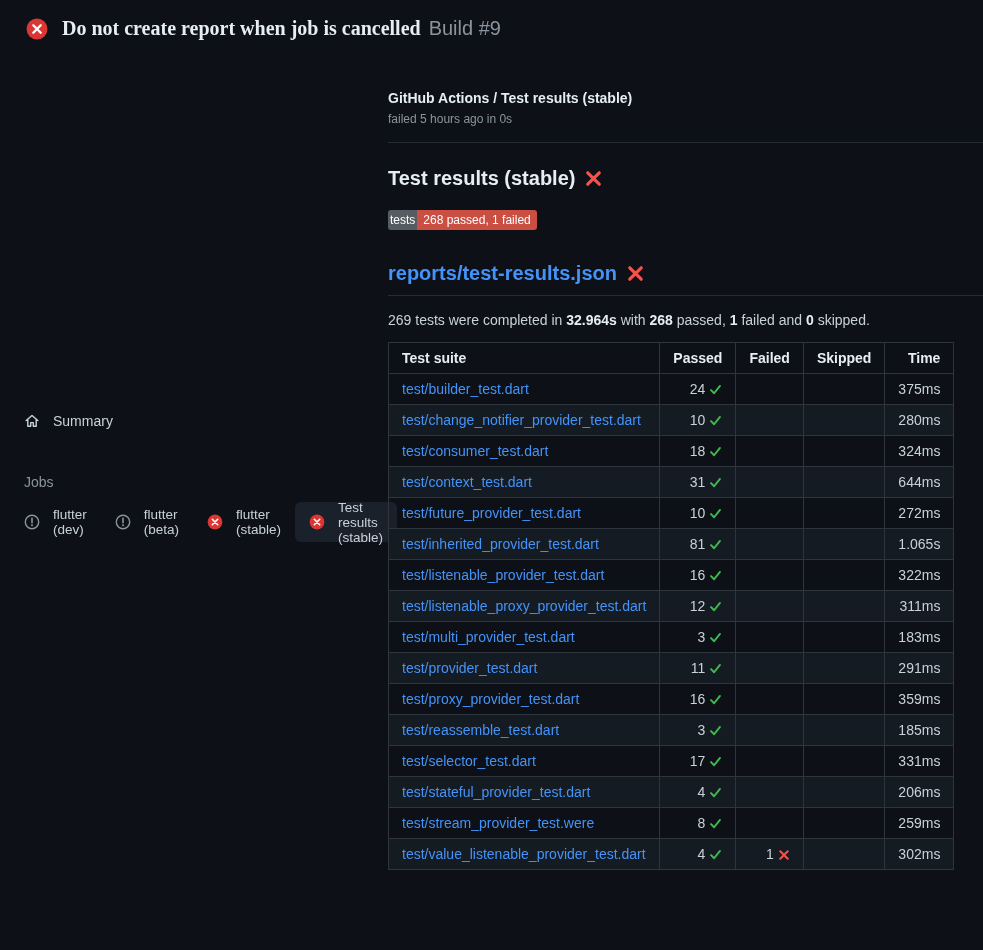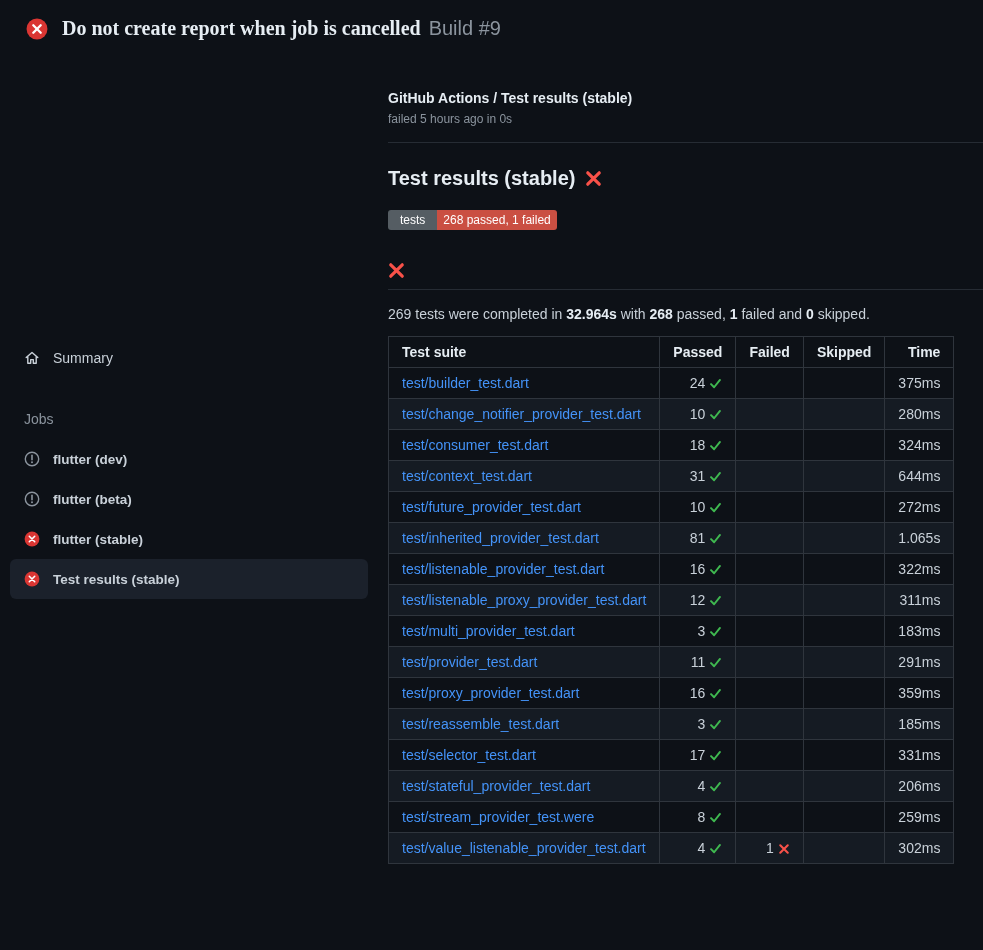--- a/index.html
+++ b/index.html
@@ -32,33 +32,33 @@
   .app-header{display:flex;align-items:center;gap:14px;padding:17px 24px 12px 26px;}
   .status-icon svg,.inline-x svg,.cell-mark svg{display:block;}
   .run-title-wrap{display:flex;align-items:baseline;gap:8px;margin:0;}
   .run-title{font-size:20px;font-weight:700;color:var(--text-bright);font-family:Liberation Serif, serif;}
   .build-number{font-size:20px;font-weight:400;color:var(--muted);}
   
   .content{display:flex;align-items:center;}
   .sidebar{width:388px;flex:none;padding:24px 20px 0 10px;}
   .summary-item{display:flex;align-items:center;gap:13px;height:34px;padding:0 14px;border-radius:6px;cursor:pointer;}
   .jobs-heading{font-size:14px;color:var(--muted);margin:36px 0 12px;padding:0 14px;}
-  .jobs-list{display:flex;flex-direction:column;font-weight:bold;}
+  .jobs-list{display:flex;}
   .job-item{display:flex;align-items:center;gap:13px;height:40px;padding:0 14px;border-radius:6px;cursor:pointer;font-size:13.5px;color:var(--text);}
   .job-item.selected{background:var(--panel-selected);}
   .job-item .status-icon{flex:none;display:flex;}
   
   .main{flex:1;min-width:0;padding-top:38px;}
   .breadcrumb{font-weight:700;color:var(--text-bright);font-size:14px;}
   .run-status{color:var(--muted);font-size:12px;margin-top:6px;}
   .divider{border-bottom:1px solid var(--border-soft);margin-top:16px;}
   .section-title-row{display:flex;align-items:center;gap:10px;margin-top:24px;}
   .section-title{font-size:20px;font-weight:700;color:var(--text-bright);}
   .badge{display:inline-flex;margin-top:20px;font-size:12px;line-height:1;border-radius:3px;overflow:hidden;color:#fff;}
-  .badge-label{background:var(--badge-label-bg);padding:4px 12px;}
+  .badge-label{background:var(--badge-label-bg);padding:4px 2px;}
   .badge-value{background:var(--badge-value-bg);padding:4px 6px;}
   .report-heading-row{display:flex;align-items:center;gap:10px;margin-top:32px;padding-bottom:10px;border-bottom:1px solid var(--border-soft);}
   .report-title{font-size:20px;font-weight:700;color:var(--link);cursor:pointer;}
   .summary-text{margin:16px 0 14px;color:var(--text);}
   .summary-text strong{color:var(--text-bright);font-weight:700;}
   
   table.results{border-collapse:collapse;font-size:14px;}
   table.results th,table.results td{border:1px solid var(--border);padding:7px 13px;text-align:left;}
   table.results th{font-weight:700;color:var(--text-bright);}
   table.results th.num,table.results td.num{text-align:right;}
@@ -153,20 +153,21 @@
         </svg>
       </span>
     </div>
 
     <div class="badge">
       <span class="badge-label">tests</span>
       <span class="badge-value">268 passed, 1 failed</span>
     </div>
 
     <div class="report-heading-row">
+      <span class="report-title">reports/test-results.json</span>
       <span class="inline-x">
         <svg width="17" height="17" viewBox="0 0 16 16">
           <path d="M2.6 2.6 L13.4 13.4 M13.4 2.6 L2.6 13.4" stroke="#f85149" stroke-width="3" stroke-linecap="round"></path>
         </svg>
       </span>
     </div>
 
     <p class="summary-text"><span>269 tests were completed in </span><strong>32.964s</strong><span> with </span><strong>268</strong><span> passed, </span><strong>1</strong><span> failed and </span><strong>0</strong><span> skipped.</span></p>
 
     <table class="results">

